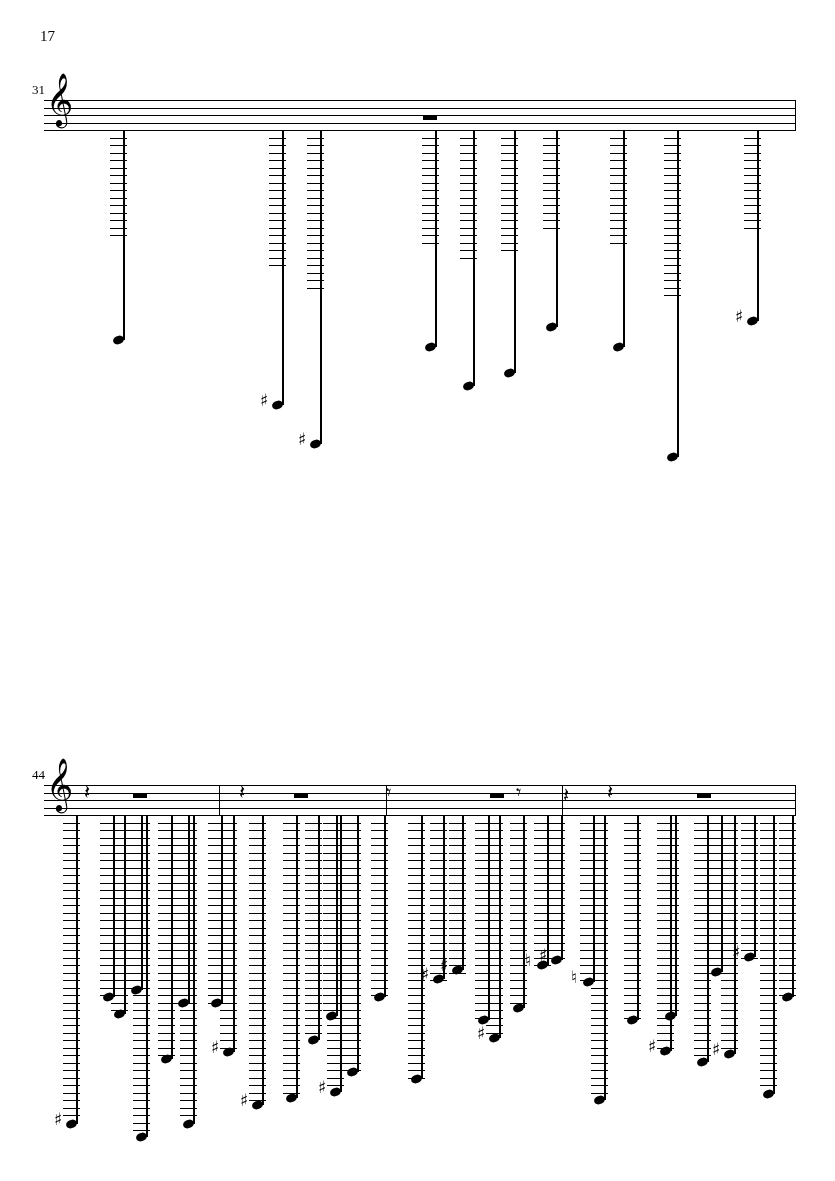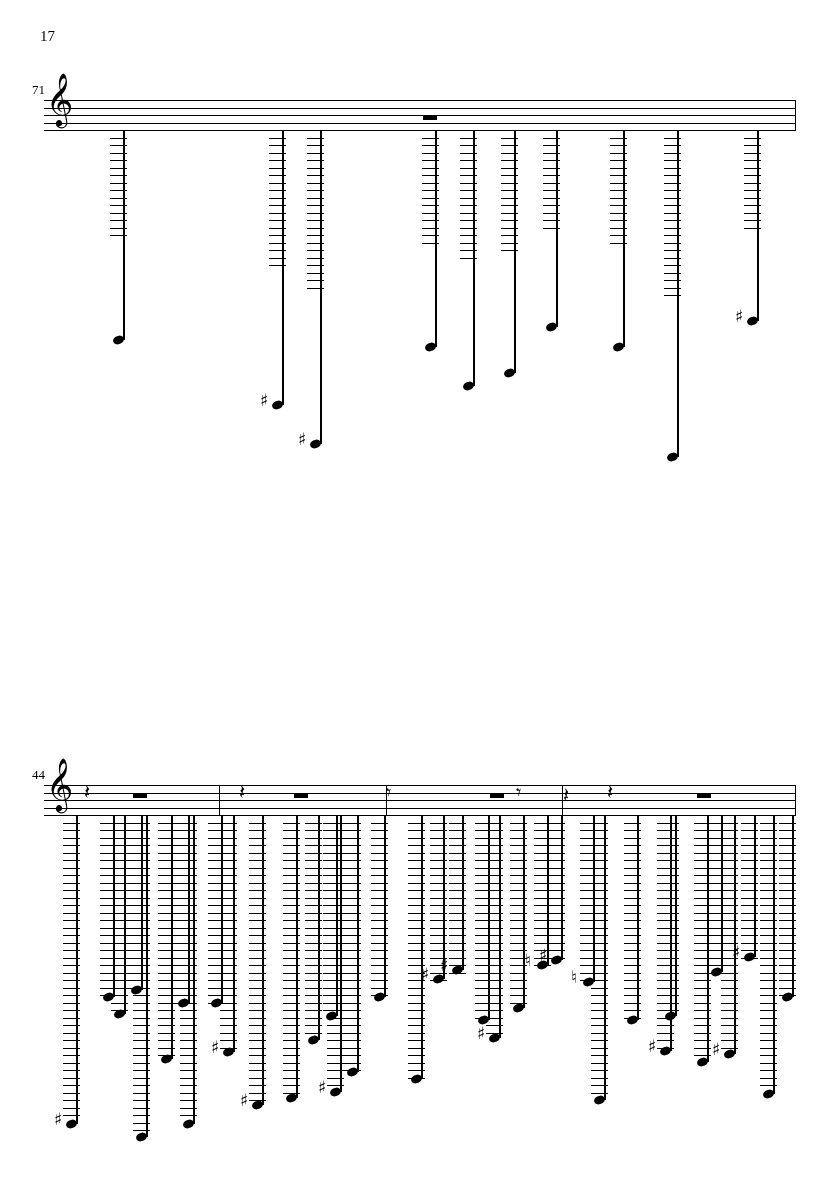--- a/index.html
+++ b/index.html
@@ -22,21 +22,21 @@
   .rest-eighth{position:absolute;font-family:"DejaVu Sans",sans-serif;font-size:20px;line-height:1;}
   .rest-sixteenth{position:absolute;font-family:"DejaVu Sans",sans-serif;font-size:20px;line-height:1;}
 </style>
 </head>
 <body>
 
 <div class="page">
   <div class="page-number">17</div>
   <div id="systems-root">
       <div class="system" style="left: 0px; top: 0px; width: 835px; height: 1181px;">
-        <div class="measure-number" style="left: 32px; top: 82px;">71</div>
+        <div class="measure-number" style="left: 32px; top: 82px;">31</div>
         <div class="staff-line" style="left: 44px; top: 100px; width: 752px;"></div>
         <div class="staff-line" style="left: 44px; top: 107.5px; width: 752px;"></div>
         <div class="staff-line" style="left: 44px; top: 115px; width: 752px;"></div>
         <div class="staff-line" style="left: 44px; top: 122.5px; width: 752px;"></div>
         <div class="staff-line" style="left: 44px; top: 130px; width: 752px;"></div>
         <div class="clef" style="left: 46px; top: 76px;">𝄞</div>
         <div class="barline" style="left: 795px; top: 100px; height: 30px;"></div>
         <div class="rest-whole" style="left: 423px; top: 115px; width: 14px;"></div>
         <div class="note" style="left: 0px; top: 0px;">
           <div class="ledger" style="left: 110px; top: 137.5px;"></div>

